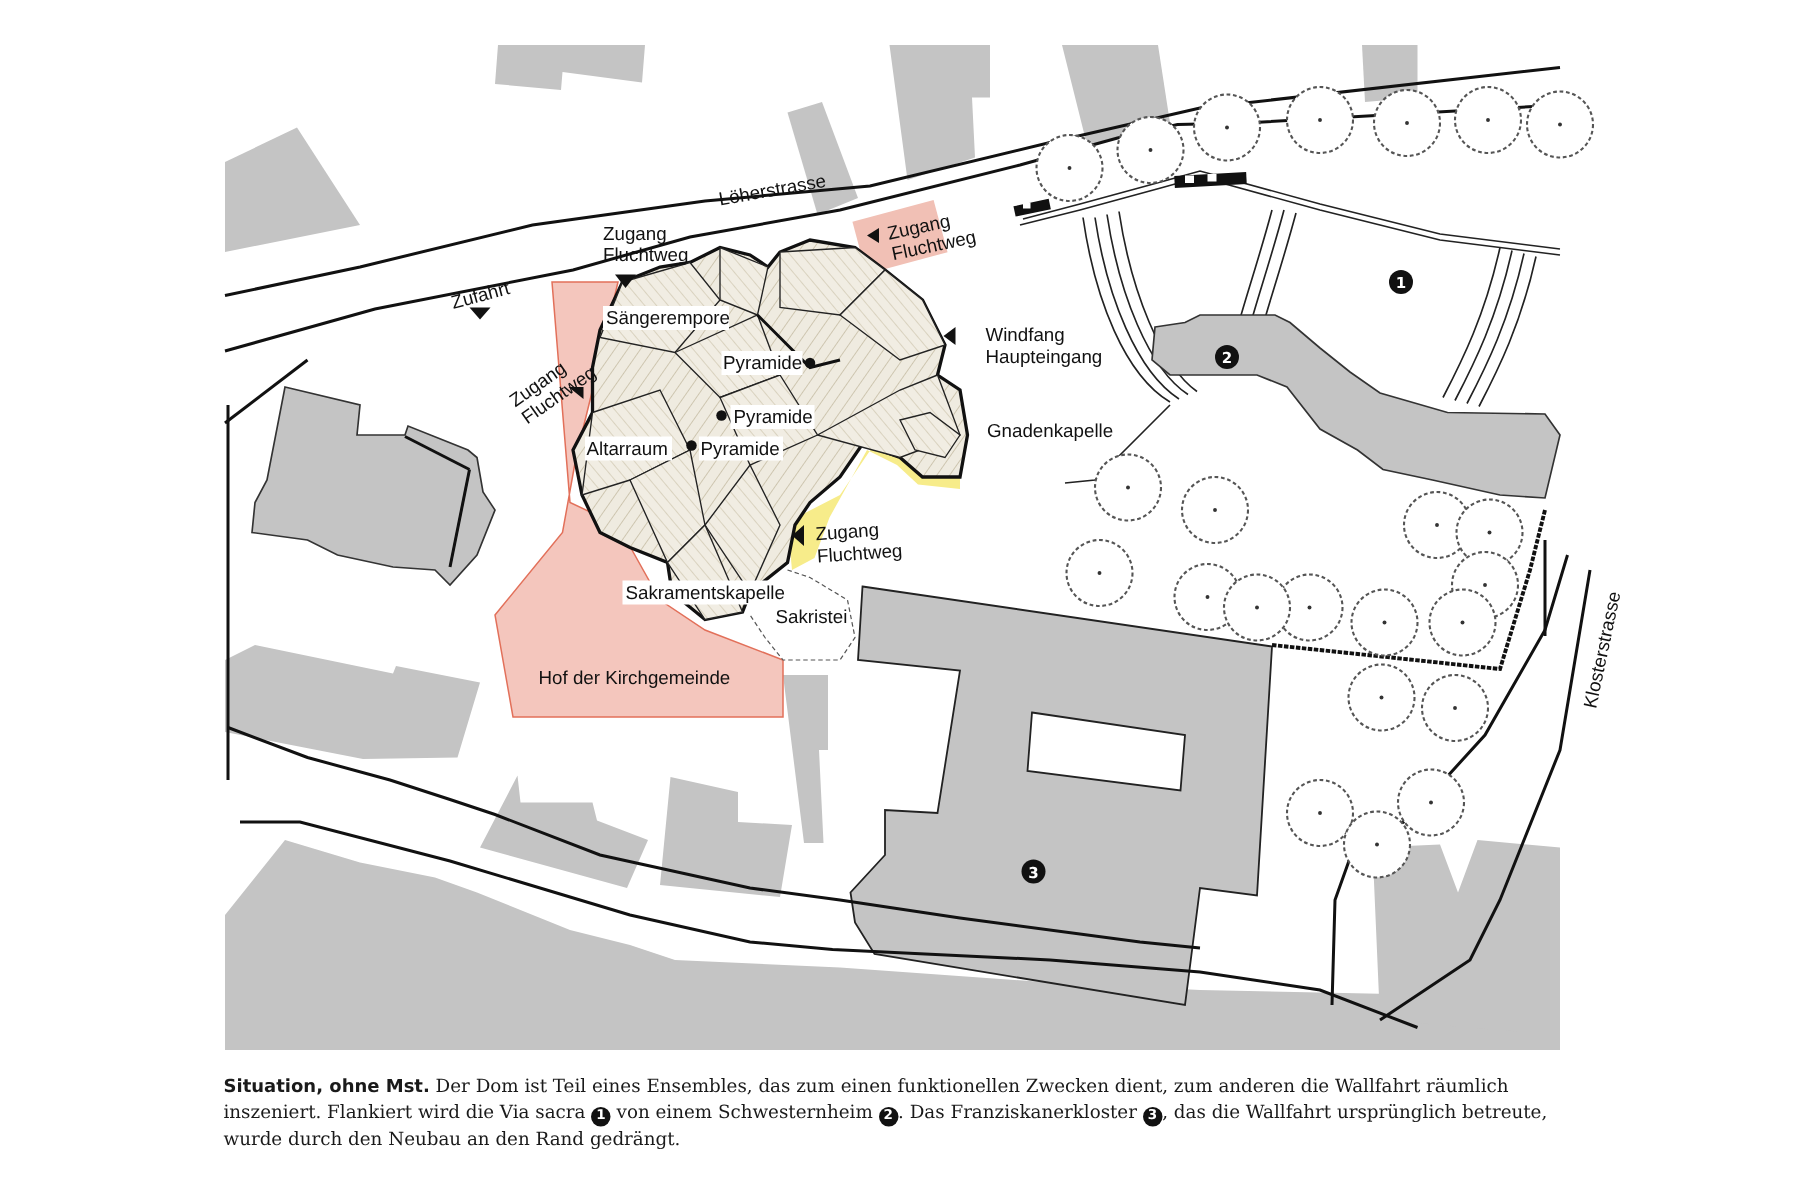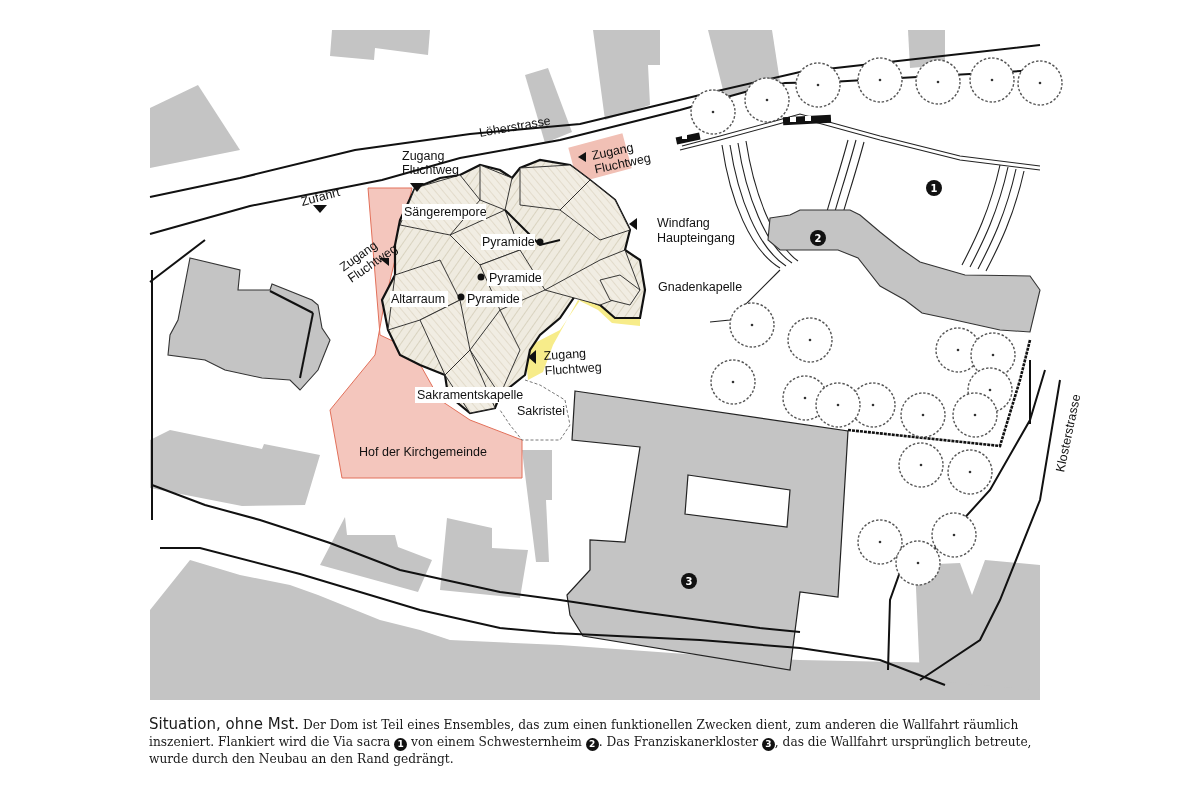--- a/index.html
+++ b/index.html
@@ -1,21 +1,21 @@
 <!DOCTYPE html>
 <html><head>
 <meta charset="utf-8">
 <style>
   html, body { margin:0; padding:0; background:#ffffff; }
   body { width:1200px; height:800px; position:relative; overflow:hidden; font-family:"DejaVu Sans", sans-serif; }
   #map { position:absolute; left:0; top:0; width:1200px; height:710px; }
   .lbl { font-family:"Liberation Sans", sans-serif; font-size:12.5px; fill:#111; }
   .lblbg { fill:#fff; }
   #caption { position:absolute; left:149px; top:716px; width:900px; font-family:"DejaVu Serif", serif; font-size:12.2px; line-height:17px; color:#1a1a1a; }
-  #caption .lead { font-family:"DejaVu Sans", sans-serif; font-weight:normal; font-size:15px; }
+  #caption .lead { font-family:"DejaVu Sans", sans-serif; font-weight:bold; font-size:12px; }
   .num { display:inline-block; width:13px; height:13px; border-radius:50%; background:#111; color:#fff; font-family:"DejaVu Sans", sans-serif; font-size:9px; font-weight:bold; text-align:center; line-height:13px; vertical-align:-1px; }
 </style>
 </head>
 <body>
 
 <svg id="map" viewBox="0 0 1200 710" xmlns="http://www.w3.org/2000/svg">
   <defs>
     <pattern id="hatch" width="7" height="7" patternUnits="userSpaceOnUse" patternTransform="rotate(35)">
       <rect width="7" height="7" fill="#efebe0"></rect>
       <line x1="0" y1="0" x2="0" y2="7" stroke="#b9ae92" stroke-width="0.8"></line>

